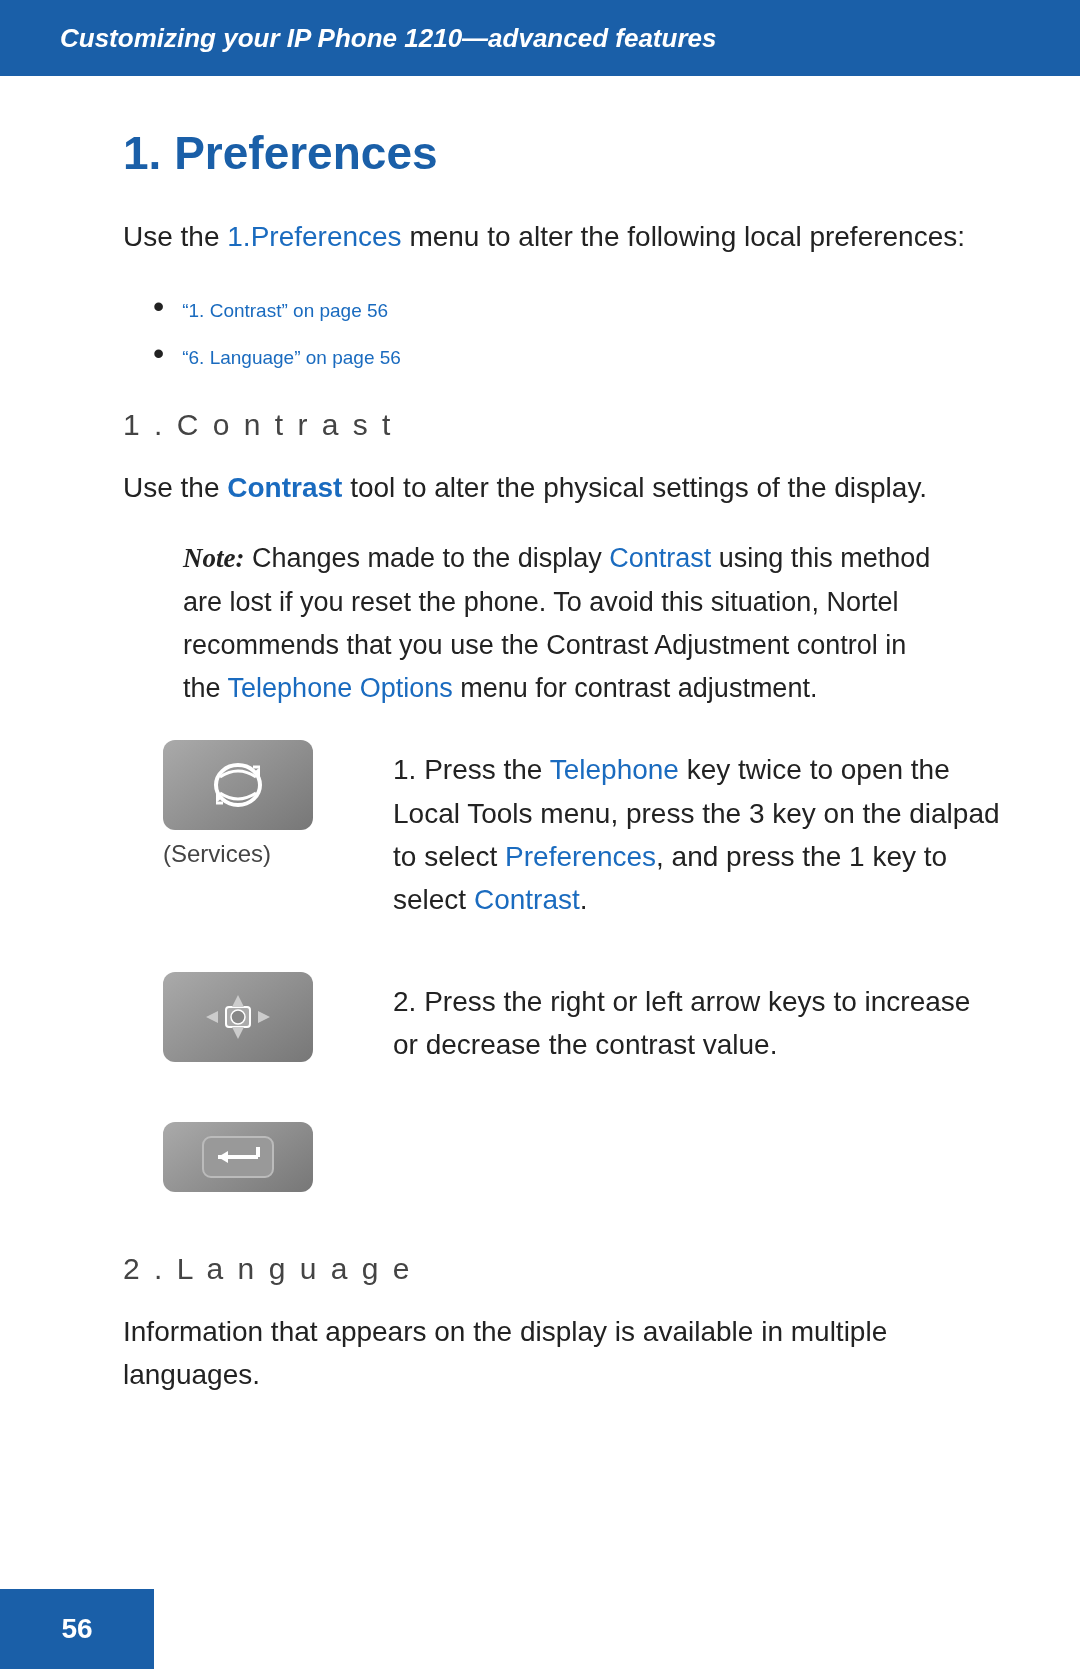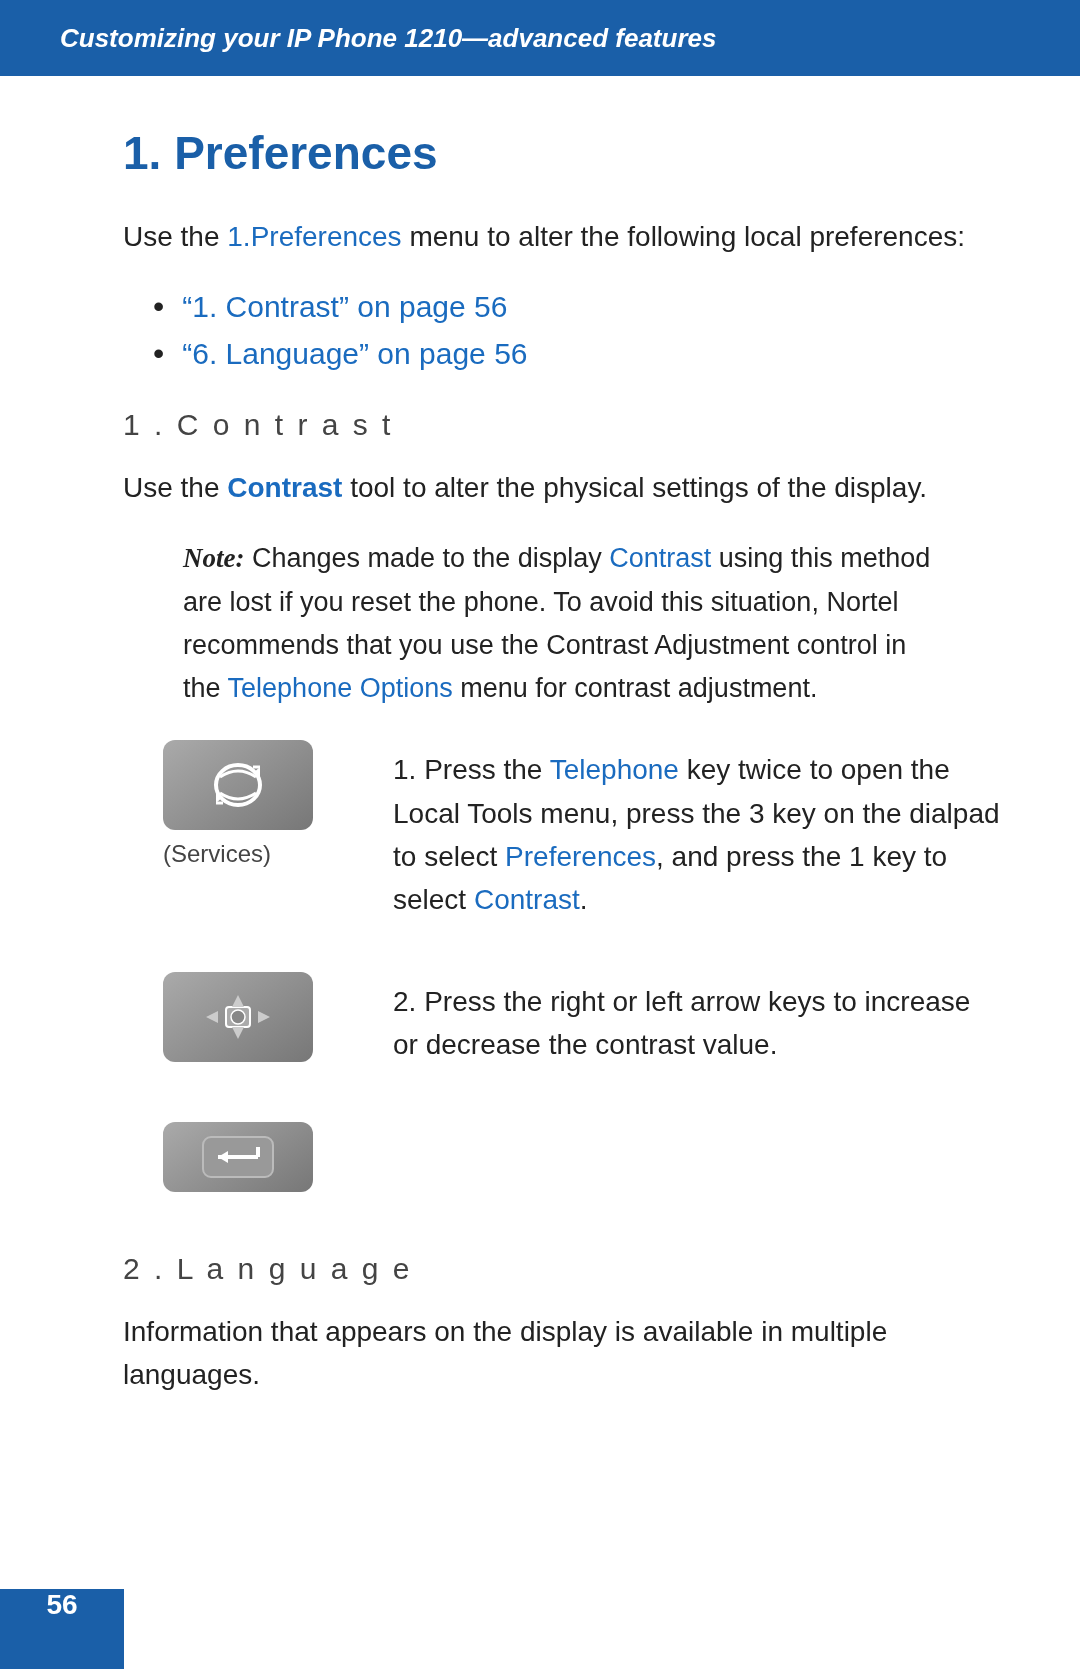--- a/index.html
+++ b/index.html
@@ -52,21 +52,21 @@
       text-decoration: none;
     }
 
     .bullet-list {
       list-style: none;
       margin-left: 30px;
       margin-bottom: 36px;
     }
 
     .bullet-list li {
-      font-size: 30px;
+      font-size: 19px;
       color: #1a6bbf;
       margin-bottom: 10px;
       display: flex;
       align-items: baseline;
     }
 
     .bullet-list li::before {
       content: "•";
       color: #222;
       font-size: 32px;
@@ -203,25 +203,25 @@
     .bottom-text {
       font-size: 28px;
       color: #222;
       line-height: 1.55;
     }
 
     .page-footer {
       position: absolute;
       bottom: 0;
       left: 0;
-      width: 124px;
+      width: 154px;
       height: 80px;
       background: #1a5fa8;
       display: flex;
-      align-items: flex-start;
+      align-items: center;
       justify-content: center;
     }
 
     .page-number {
       color: #ffffff;
       font-size: 28px;
       font-weight: bold;
     }
   </style>
 </head>

